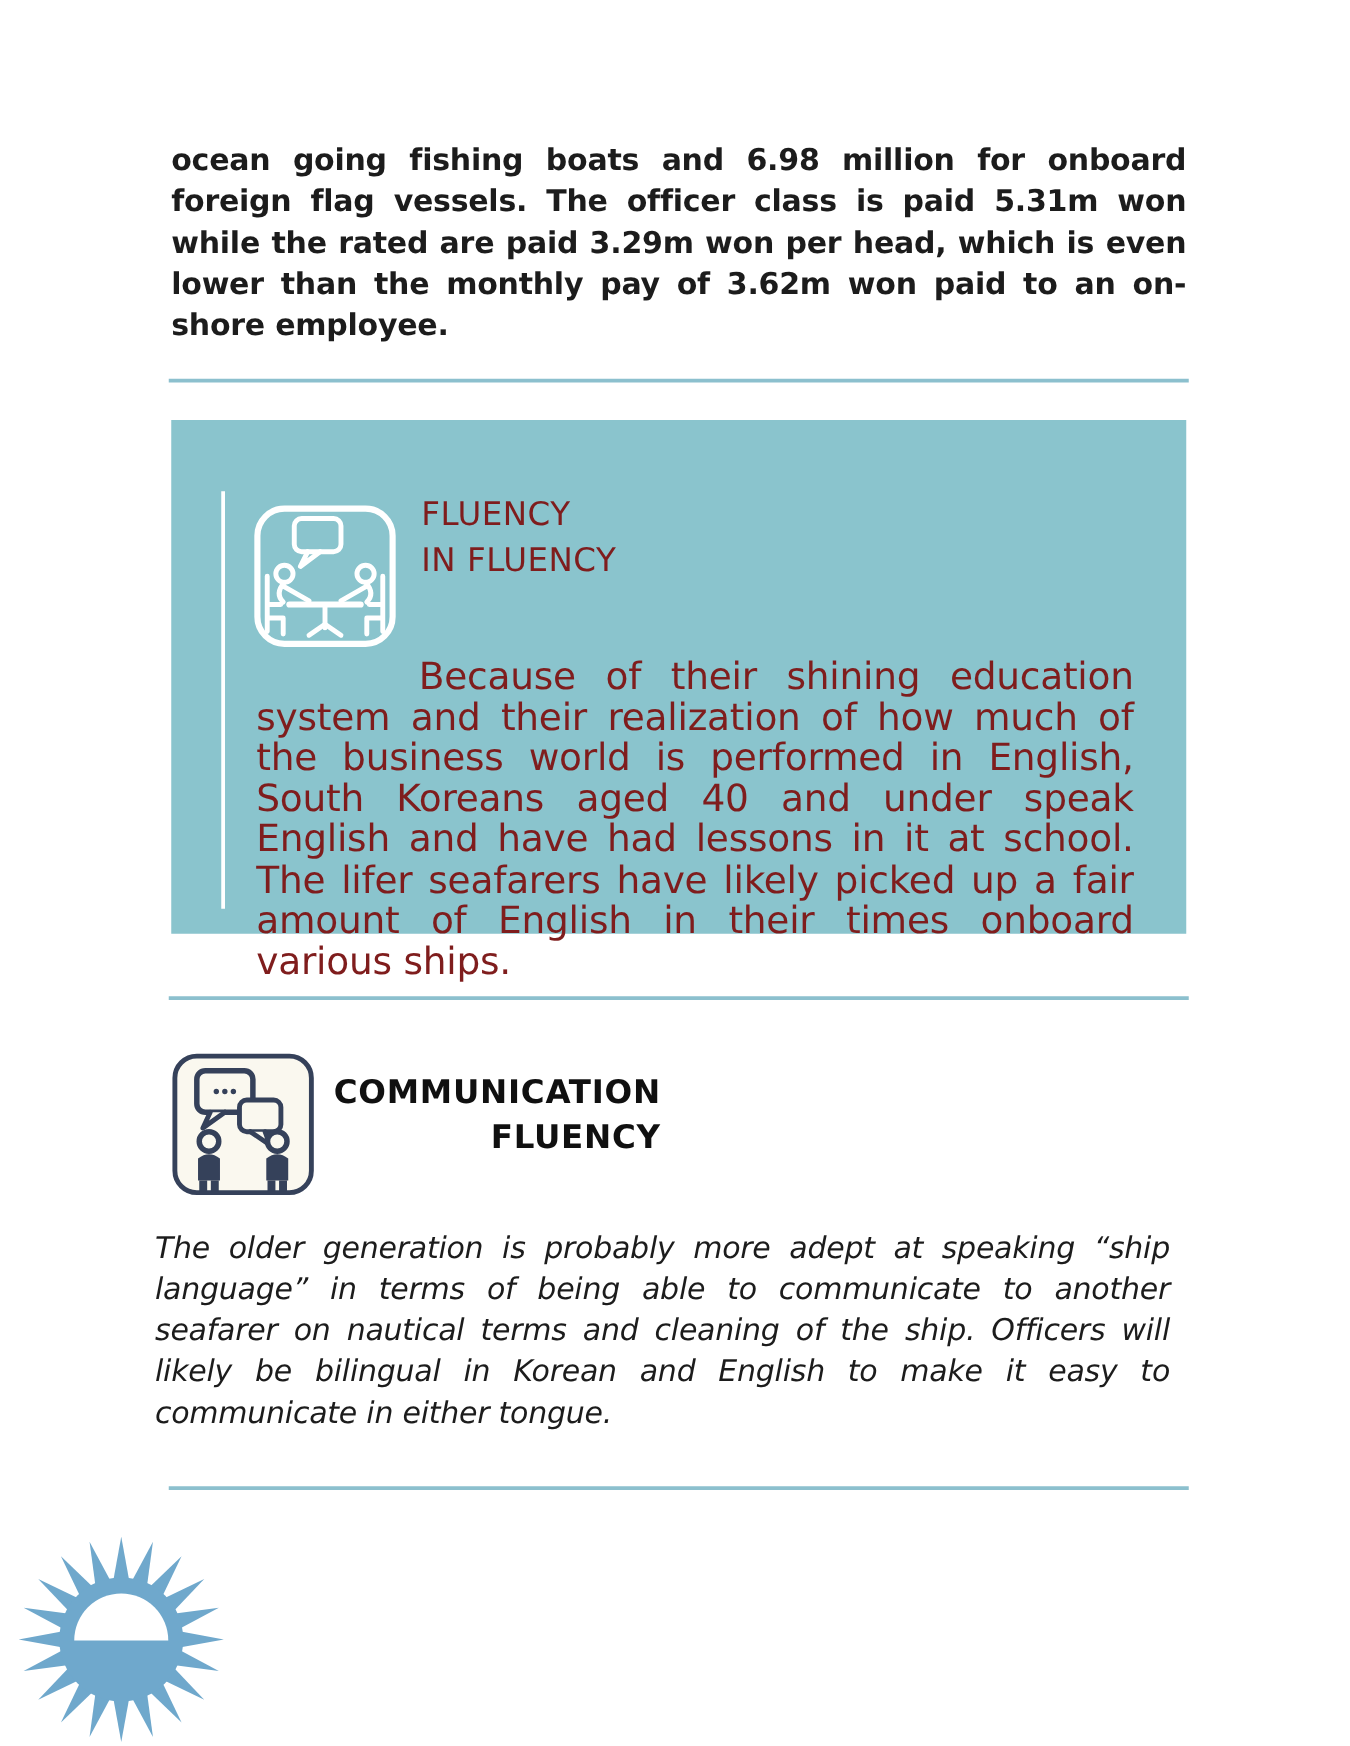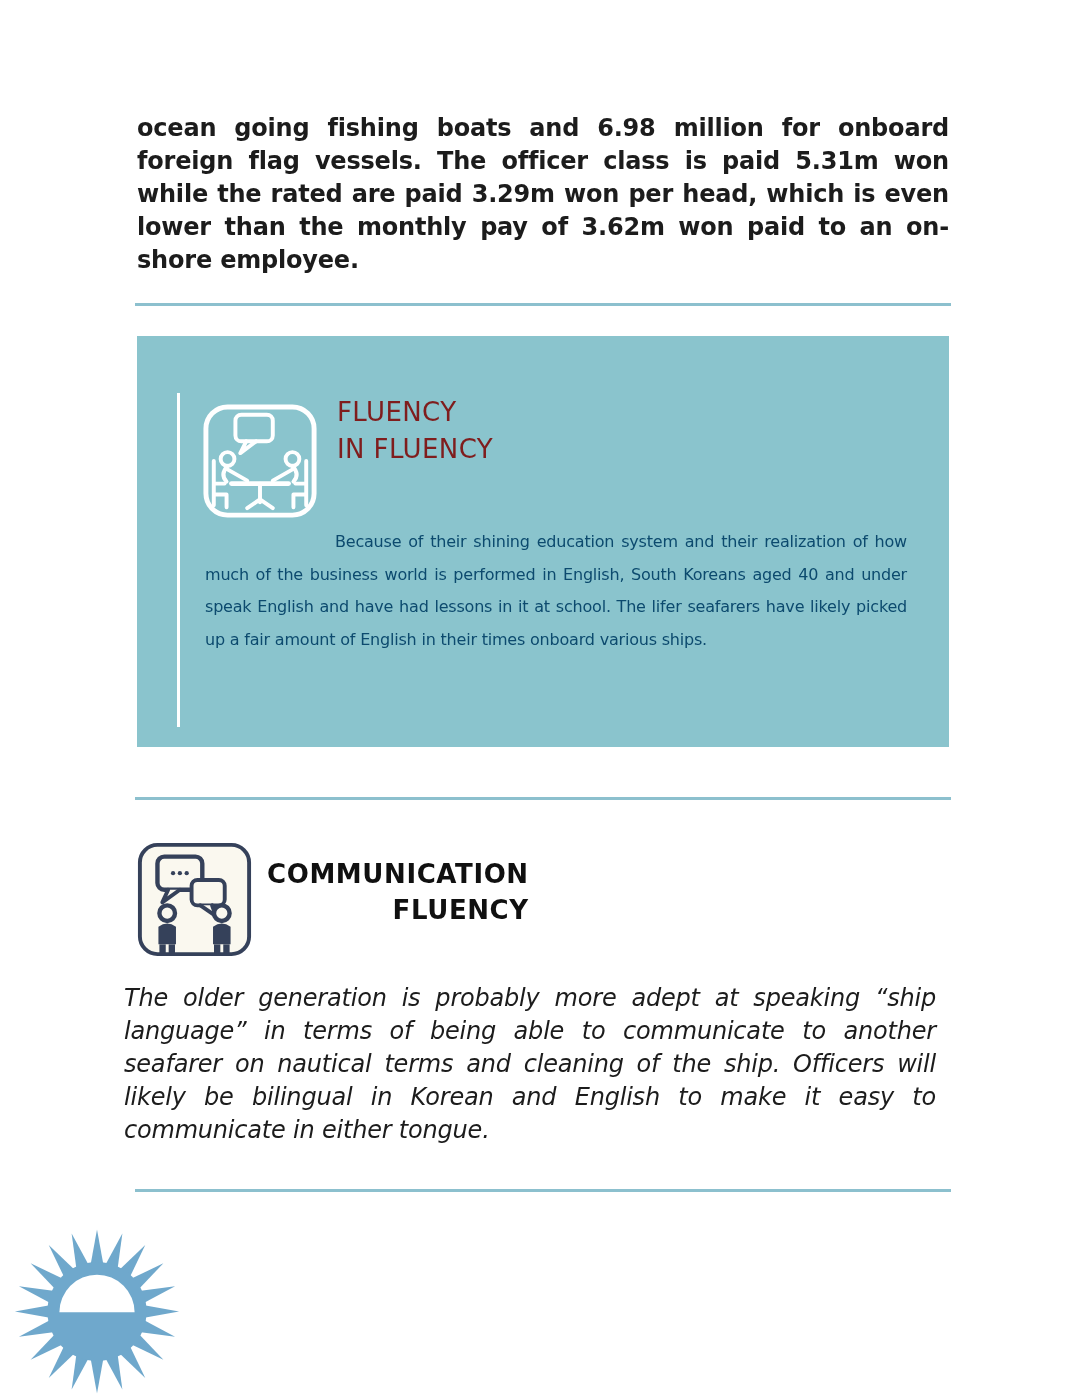--- a/index.html
+++ b/index.html
@@ -18,21 +18,21 @@
     position:absolute;left:137px;top:336px;width:812px;height:411px;background:#8ac4cd;
   }
   .panel-accent{position:absolute;left:40px;top:57px;width:3px;height:334px;background:#ffffff;}
   .panel-icon{position:absolute;left:64px;top:66px;width:118px;height:118px;}
   .panel-heading{
     position:absolute;left:200px;top:58px;margin:0;
     font-size:26px;line-height:37px;font-weight:normal;color:#7f1d1d;letter-spacing:0.4px;
   }
   .panel-paragraph{
     position:absolute;left:68px;top:190px;width:702px;
-    font-size:16px;line-height:32.5px;letter-spacing:-0.2px;margin:0;text-indent:130px;color:#0c4a6e;
+    font-size:30px;line-height:32.5px;letter-spacing:-0.2px;margin:0;text-indent:130px;color:#7f1d1d;
   }
   .comm-icon{position:absolute;left:136px;top:841px;width:117px;height:117px;}
   .comm-heading{
     position:absolute;left:267px;top:856px;margin:0;
     font-size:26px;line-height:36px;font-weight:bold;color:#101010;letter-spacing:0.6px;text-align:right;
   }
   .comm-paragraph{position:absolute;left:124px;top:982px;width:812px;font-style:italic;}
   .sun{position:absolute;left:6px;top:1226px;width:182px;height:171px;}
   .logo-text{position:absolute;left:170px;top:1240px;width:884px;height:140px;}
 </style>

